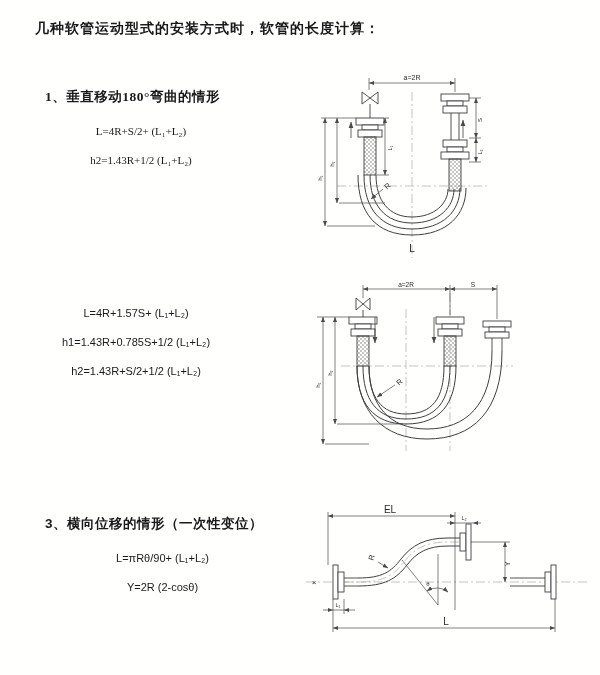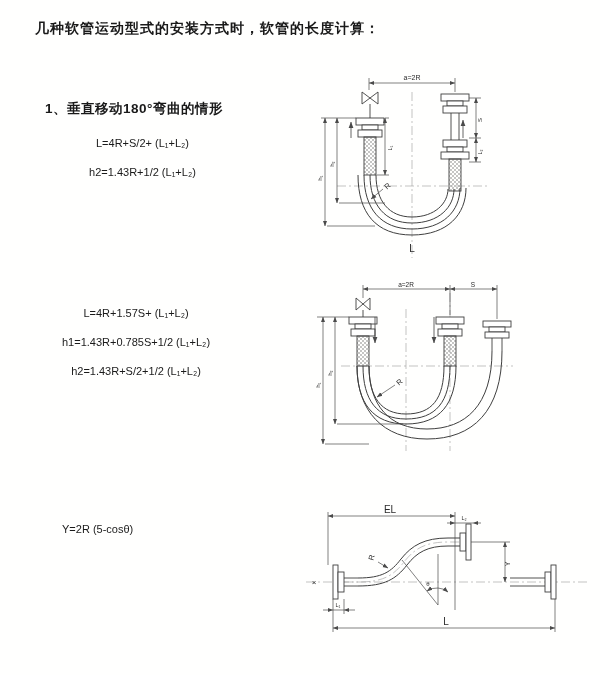--- a/index.html
+++ b/index.html
@@ -7,21 +7,21 @@
     width:600px;height:675px;position:relative;
     background:#fffffe;
     font-family:"Liberation Sans","DejaVu Sans",sans-serif;
     color:#1a1a1a;overflow:hidden;
   }
   .page-title{
     position:absolute;left:35px;top:20px;
     font-size:14px;font-weight:700;letter-spacing:1px;
   }
   .section{position:absolute;left:45px;}
-  .sec1{top:100px;} .sec2{top:299px;} .sec3{top:515px;}
+  .sec1{top:88px;font-family:Liberation Serif, serif;} .sec2{top:299px;} .sec3{top:515px;}
   .sec-heading{font-size:13.5px;font-weight:700;letter-spacing:.5px;margin:0 0 11px 0;}
   .formula{font-size:11px;font-weight:400;margin:0 0 0 17px;padding:0;line-height:29px;white-space:nowrap;text-align:center;}
   .diagram{position:absolute;}
   .d1{left:313px;top:68px;}
   .d2{left:311px;top:281px;}
   .d3{left:298px;top:502px;}
   svg{display:block;}
   svg text{font-family:"Liberation Sans","DejaVu Sans",sans-serif;fill:#2a2a2a;}
 </style>
 </head>
@@ -35,21 +35,23 @@
   <div class="formula">h2=1.43R+1/2 (L₁+L₂)</div>
 </div>
 
 <div class="section sec2">
   <div class="formula">L=4R+1.57S+ (L₁+L₂)</div>
   <div class="formula">h1=1.43R+0.785S+1/2 (L₁+L₂)</div>
   <div class="formula">h2=1.43R+S/2+1/2 (L₁+L₂)</div>
 </div>
 
 <div class="section sec3">
-  <div class="formula">Y=2R (5-cosθ)</div>
+  <div class="sec-heading">3、横向位移的情形（一次性变位）</div>
+  <div class="formula">L=πRθ/90+ (L₁+L₂)</div>
+  <div class="formula">Y=2R (2-cosθ)</div>
 </div>
 
 <div class="diagram d1">
 <svg width="277" height="197" viewBox="0 0 277 197">
   <defs>
     <marker id="arr" viewBox="0 0 10 10" refX="9.5" refY="5" markerWidth="8" markerHeight="8" orient="auto-start-reverse">
       <path d="M0,1.2 L10,5 L0,8.8 z" fill="#4a4a4a"></path>
     </marker>
     <pattern id="braid" width="4" height="4" patternUnits="userSpaceOnUse">
       <path d="M0,4 L4,0 M0,0 L4,4" stroke="#8a8a8a" stroke-width="0.5"></path>

